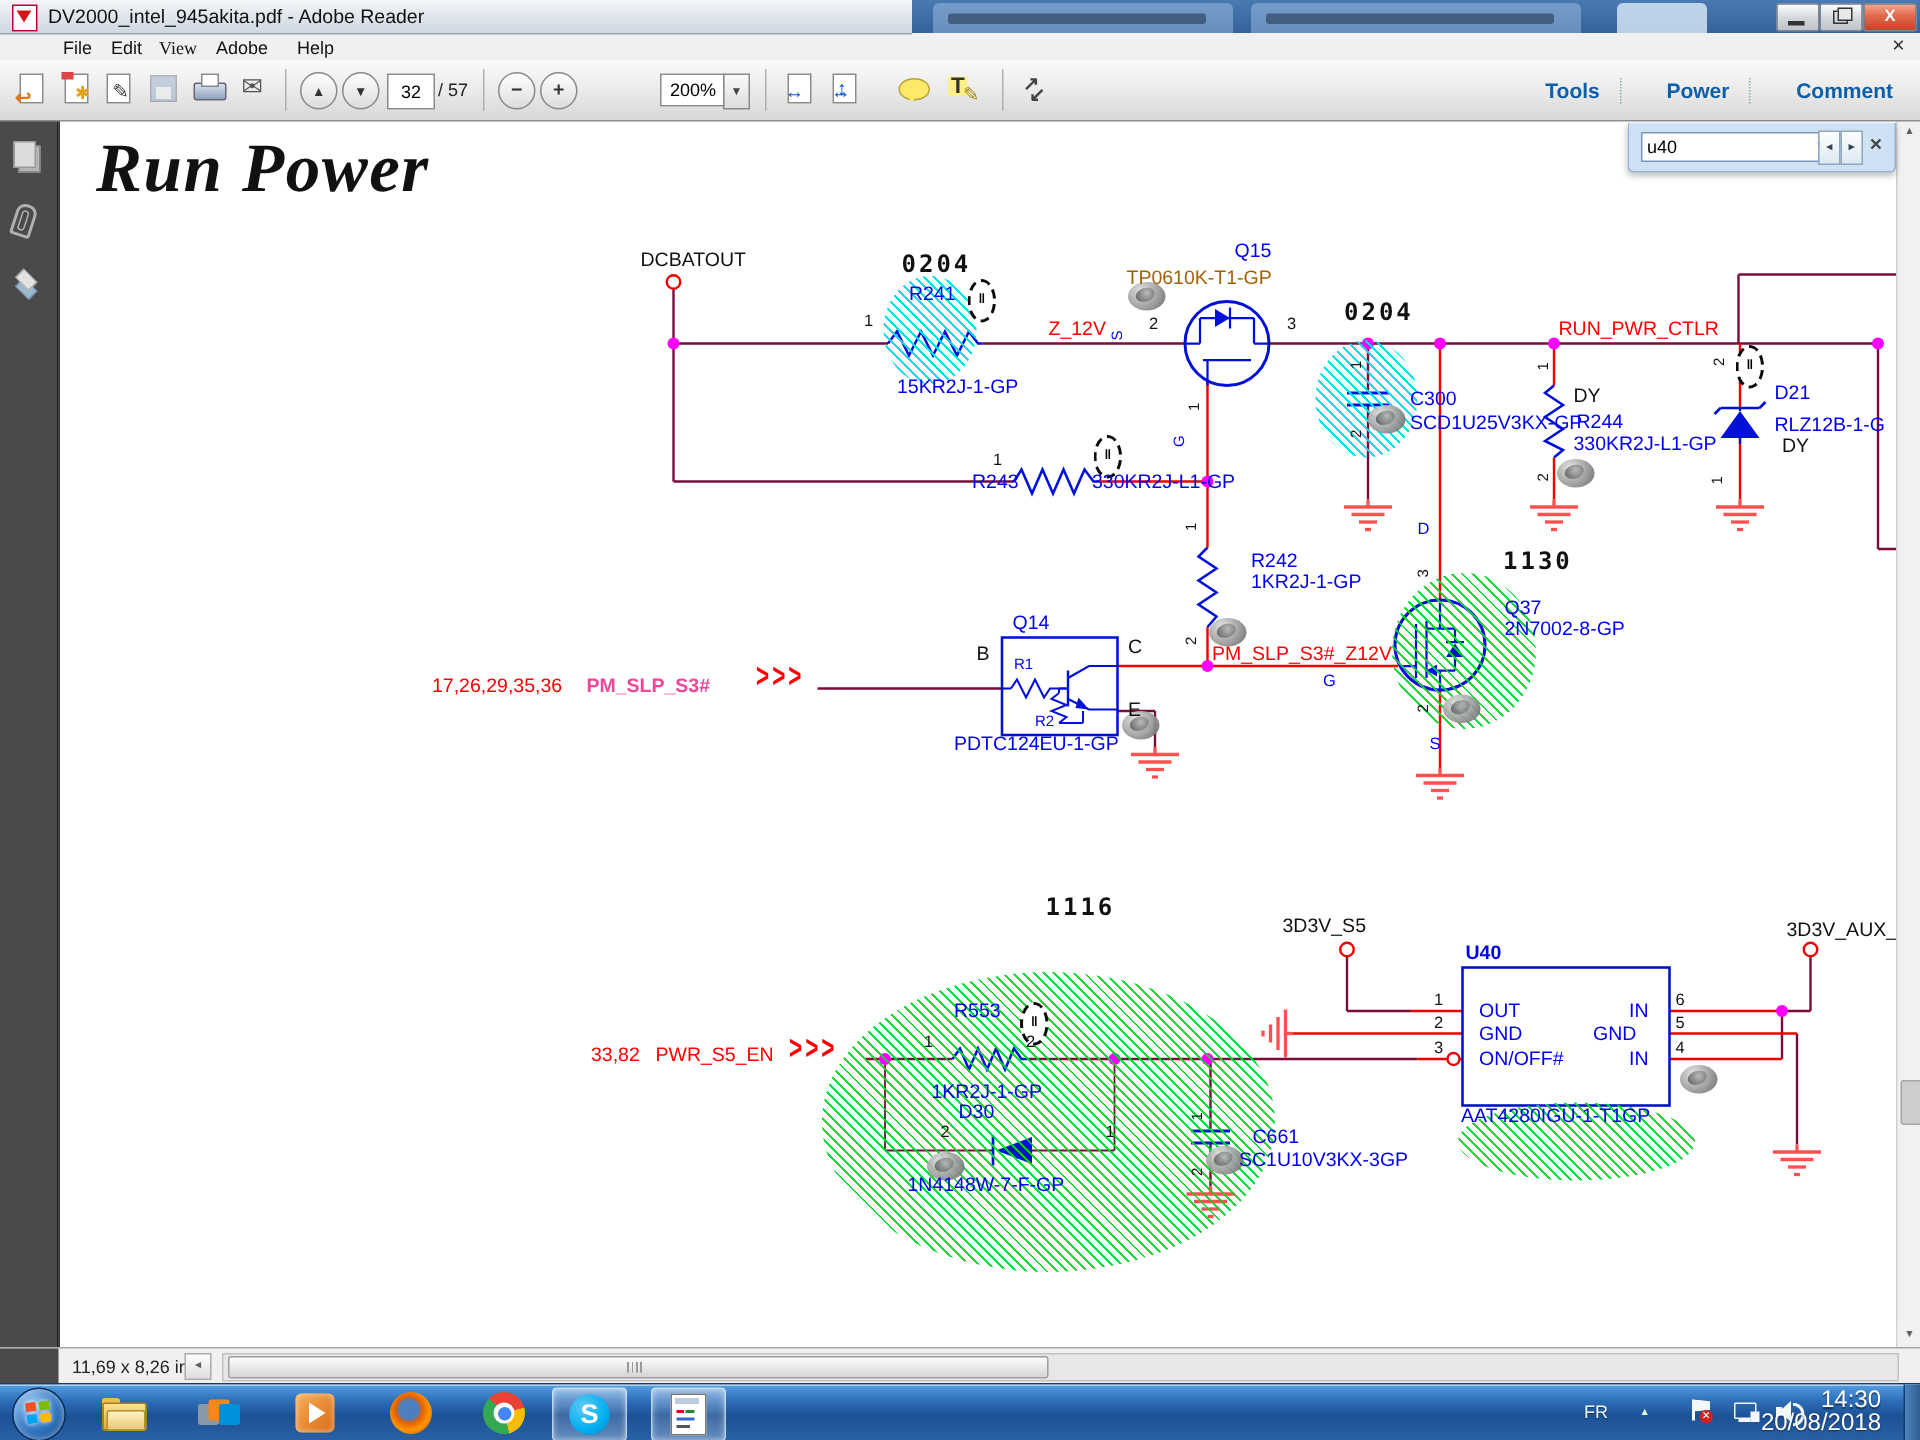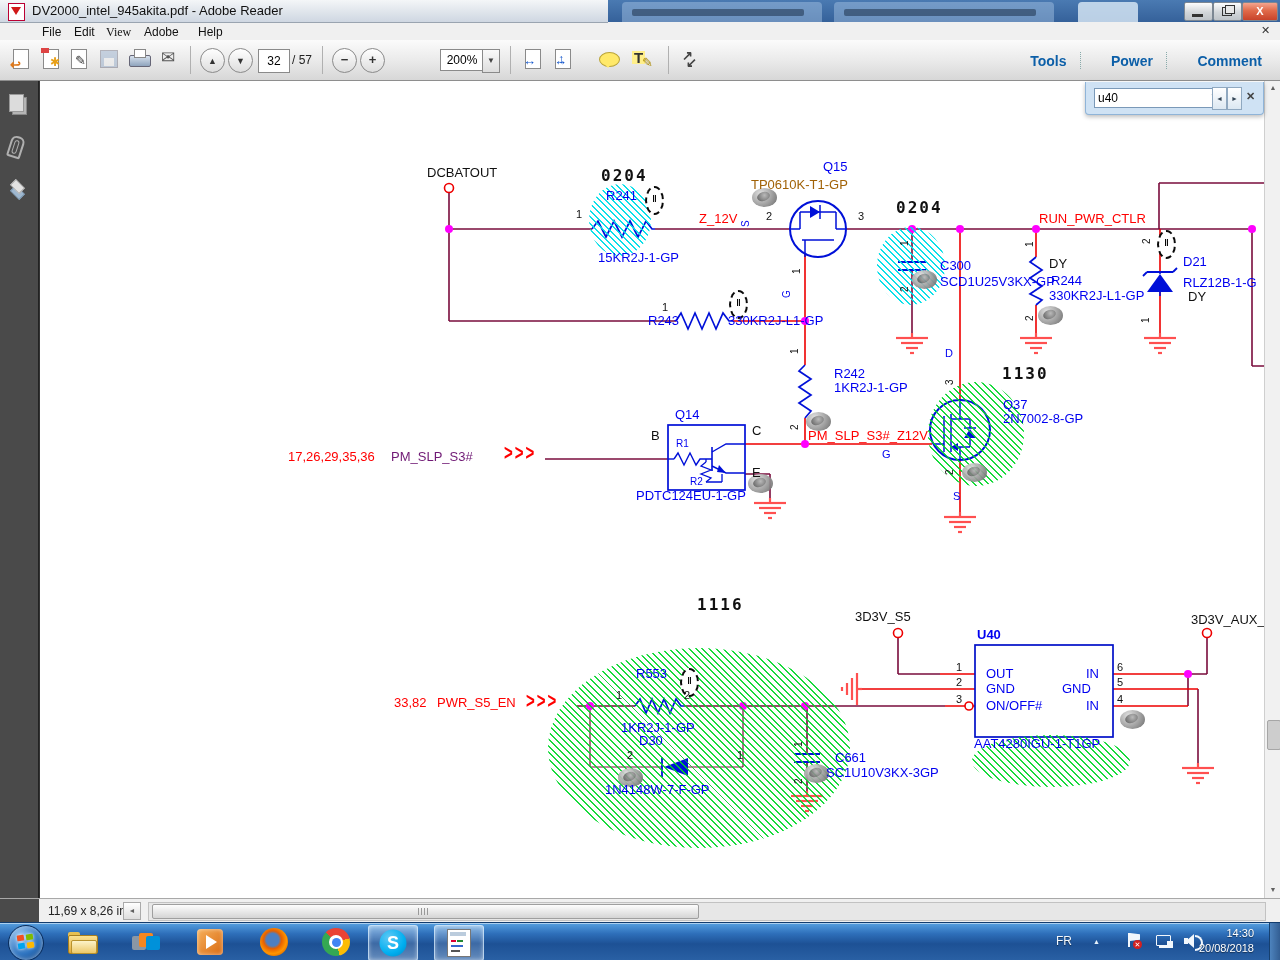--- a/index.html
+++ b/index.html
@@ -73,21 +73,21 @@
   
   #taskbar{left:0;top:922px;width:1280px;height:38px;background:linear-gradient(#56a0e0,#2e6fba 28%,#1d5195 55%,#2a61a5);border-top:1px solid #123c6e;z-index:50;}
   #taskbar:before{content:"";position:absolute;left:0;top:0;width:100%;height:1px;background:rgba(255,255,255,.5);}
   #startorb{position:absolute;left:8px;top:2px;width:34px;height:34px;border-radius:50%;background:radial-gradient(circle at 35% 30%,#9ccaf5,#2f74c0 55%,#0b3b7a);border:1px solid #0a2d5c;box-shadow:inset 0 0 5px rgba(255,255,255,.6);}
   .flag{position:absolute;width:7px;height:6px;border-radius:1px;box-shadow:0 0 3px rgba(255,255,255,.8);}
   .taskico{position:absolute;top:2px;width:48px;height:34px;border-radius:3px;}
   .taskico.active{background:linear-gradient(rgba(255,255,255,.38),rgba(255,255,255,.14) 50%,rgba(255,255,255,.28));border:1px solid rgba(220,240,255,.75);box-shadow:inset 0 0 4px rgba(255,255,255,.5);}
   .appic{position:absolute;left:50%;top:50%;transform:translate(-50%,-50%);}
   #tray{position:absolute;right:0;top:0;height:38px;}
   .trayico{position:absolute;top:10px;}
-  #clock{position:absolute;right:26px;top:3px;text-align:right;color:#fff;font-size:11px;line-height:15px;text-shadow:0 1px 1px rgba(0,0,0,.5);}
+  #clock{position:absolute;right:26px;top:3px;text-align:right;color:#fff;font-size:16px;line-height:15px;text-shadow:0 1px 1px rgba(0,0,0,.5);}
   #showdesk{position:absolute;right:0;top:0;width:10px;height:38px;background:linear-gradient(90deg,#4d83bd,#335e93);border-left:1px solid #16406f;}
   .whitetext{color:#f2f7fc;text-shadow:0 1px 1px rgba(0,0,0,.5);}
 </style>
 </head>
 <body>
 
 <div id="screen">
 
   <div class="abs" id="bgtabs">
     <div class="bgtab" style="left:14px;width:200px;">
@@ -336,20 +336,21 @@
   <div class="stamp" style="left:1120px;top:710px;"></div>
   <div class="stamp" style="left:618px;top:768px;"></div>
   <div class="stamp" style="left:804px;top:764px;"></div>
 
   <div class="marker" style="left:645px;top:186px;">‖</div>
   <div class="marker" style="left:729px;top:290px;">‖</div>
   <div class="marker" style="left:680px;top:668px;">‖</div>
   <div class="marker" style="left:1157px;top:230px;">‖</div>
 
   <div class="abs" id="labels" style="left:0;top:0;width:1280px;height:960px;z-index:6;pointer-events:none;">
+      <span class="slab title" style="left: 64px; top: 88px; color: rgb(17, 17, 17);">Run Power</span>
       <span class="slab" style="left: 427px; top: 166px; color: rgb(17, 17, 17);">DCBATOUT</span>
       <span class="slab bank" style="left: 601px; top: 168px; color: rgb(17, 17, 17);">0204</span>
       <span class="slab" style="left: 606px; top: 189px; color: rgb(0, 0, 240);">R241</span>
       <span class="slab" style="left: 576px; top: 209px; color: rgb(17, 17, 17); font-size: 11px;">1</span>
       <span class="slab" style="left: 598px; top: 251px; color: rgb(0, 0, 240);">15KR2J-1-GP</span>
       <span class="slab" style="left: 699px; top: 212px; color: rgb(255, 0, 0); text-align: center;">Z_12V</span>
       <span class="slab" style="left: 741px; top: 227px; color: rgb(0, 0, 240); font-size: 10px; transform: rotate(-90deg); transform-origin: 0px 0px;">S</span>
       <span class="slab" style="left: 766px; top: 211px; color: rgb(17, 17, 17); font-size: 11px;">2</span>
       <span class="slab" style="left: 858px; top: 211px; color: rgb(17, 17, 17); font-size: 11px;">3</span>
       <span class="slab" style="left: 823px; top: 160px; color: rgb(0, 0, 240);">Q15</span>
@@ -382,21 +383,21 @@
       <span class="slab bank" style="left: 1002px; top: 366px; color: rgb(17, 17, 17);">1130</span>
       <span class="slab" style="left: 1003px; top: 398px; color: rgb(0, 0, 240);">Q37</span>
       <span class="slab" style="left: 1003px; top: 412px; color: rgb(0, 0, 240);">2N7002-8-GP</span>
       <span class="slab" style="left: 945px; top: 348px; color: rgb(0, 0, 240); font-size: 11px;">D</span>
       <span class="slab" style="left: 945px; top: 385px; color: rgb(17, 17, 17); font-size: 10px; transform: rotate(-90deg); transform-origin: 0px 0px;">3</span>
       <span class="slab" style="left: 945px; top: 475px; color: rgb(17, 17, 17); font-size: 10px; transform: rotate(-90deg); transform-origin: 0px 0px;">2</span>
       <span class="slab" style="left: 953px; top: 491px; color: rgb(0, 0, 240); font-size: 11px;">S</span>
       <span class="slab" style="left: 882px; top: 449px; color: rgb(0, 0, 240); font-size: 11px;">G</span>
       <span class="slab" style="left: 808px; top: 429px; color: rgb(255, 0, 0);">PM_SLP_S3#_Z12V</span>
       <span class="slab" style="left: 288px; top: 450px; color: rgb(255, 0, 0);">17,26,29,35,36</span>
-      <span class="slab" style="left: 391px; top: 450px; color: #701a75;">PM_SLP_S3#</span>
+      <span class="slab" style="left: 391px; top: 450px; color: #ec4899; font-weight: bold;">PM_SLP_S3#</span>
       <span class="slab" style="left: 675px; top: 408px; color: rgb(0, 0, 240);">Q14</span>
       <span class="slab" style="left: 651px; top: 429px; color: rgb(17, 17, 17);">B</span>
       <span class="slab" style="left: 752px; top: 424px; color: rgb(17, 17, 17);">C</span>
       <span class="slab" style="left: 752px; top: 466px; color: rgb(17, 17, 17);">E</span>
       <span class="slab" style="left: 676px; top: 439px; color: rgb(0, 0, 240); font-size: 10px;">R1</span>
       <span class="slab" style="left: 690px; top: 477px; color: rgb(0, 0, 240); font-size: 10px;">R2</span>
       <span class="slab" style="left: 636px; top: 489px; color: rgb(0, 0, 240);">PDTC124EU-1-GP</span>
       <span class="slab bank" style="left: 697px; top: 597px; color: rgb(17, 17, 17);">1116</span>
       <span class="slab" style="left: 394px; top: 696px; color: rgb(255, 0, 0);">33,82</span>
       <span class="slab" style="left: 437px; top: 696px; color: rgb(255, 0, 0);">PWR_S5_EN</span>

